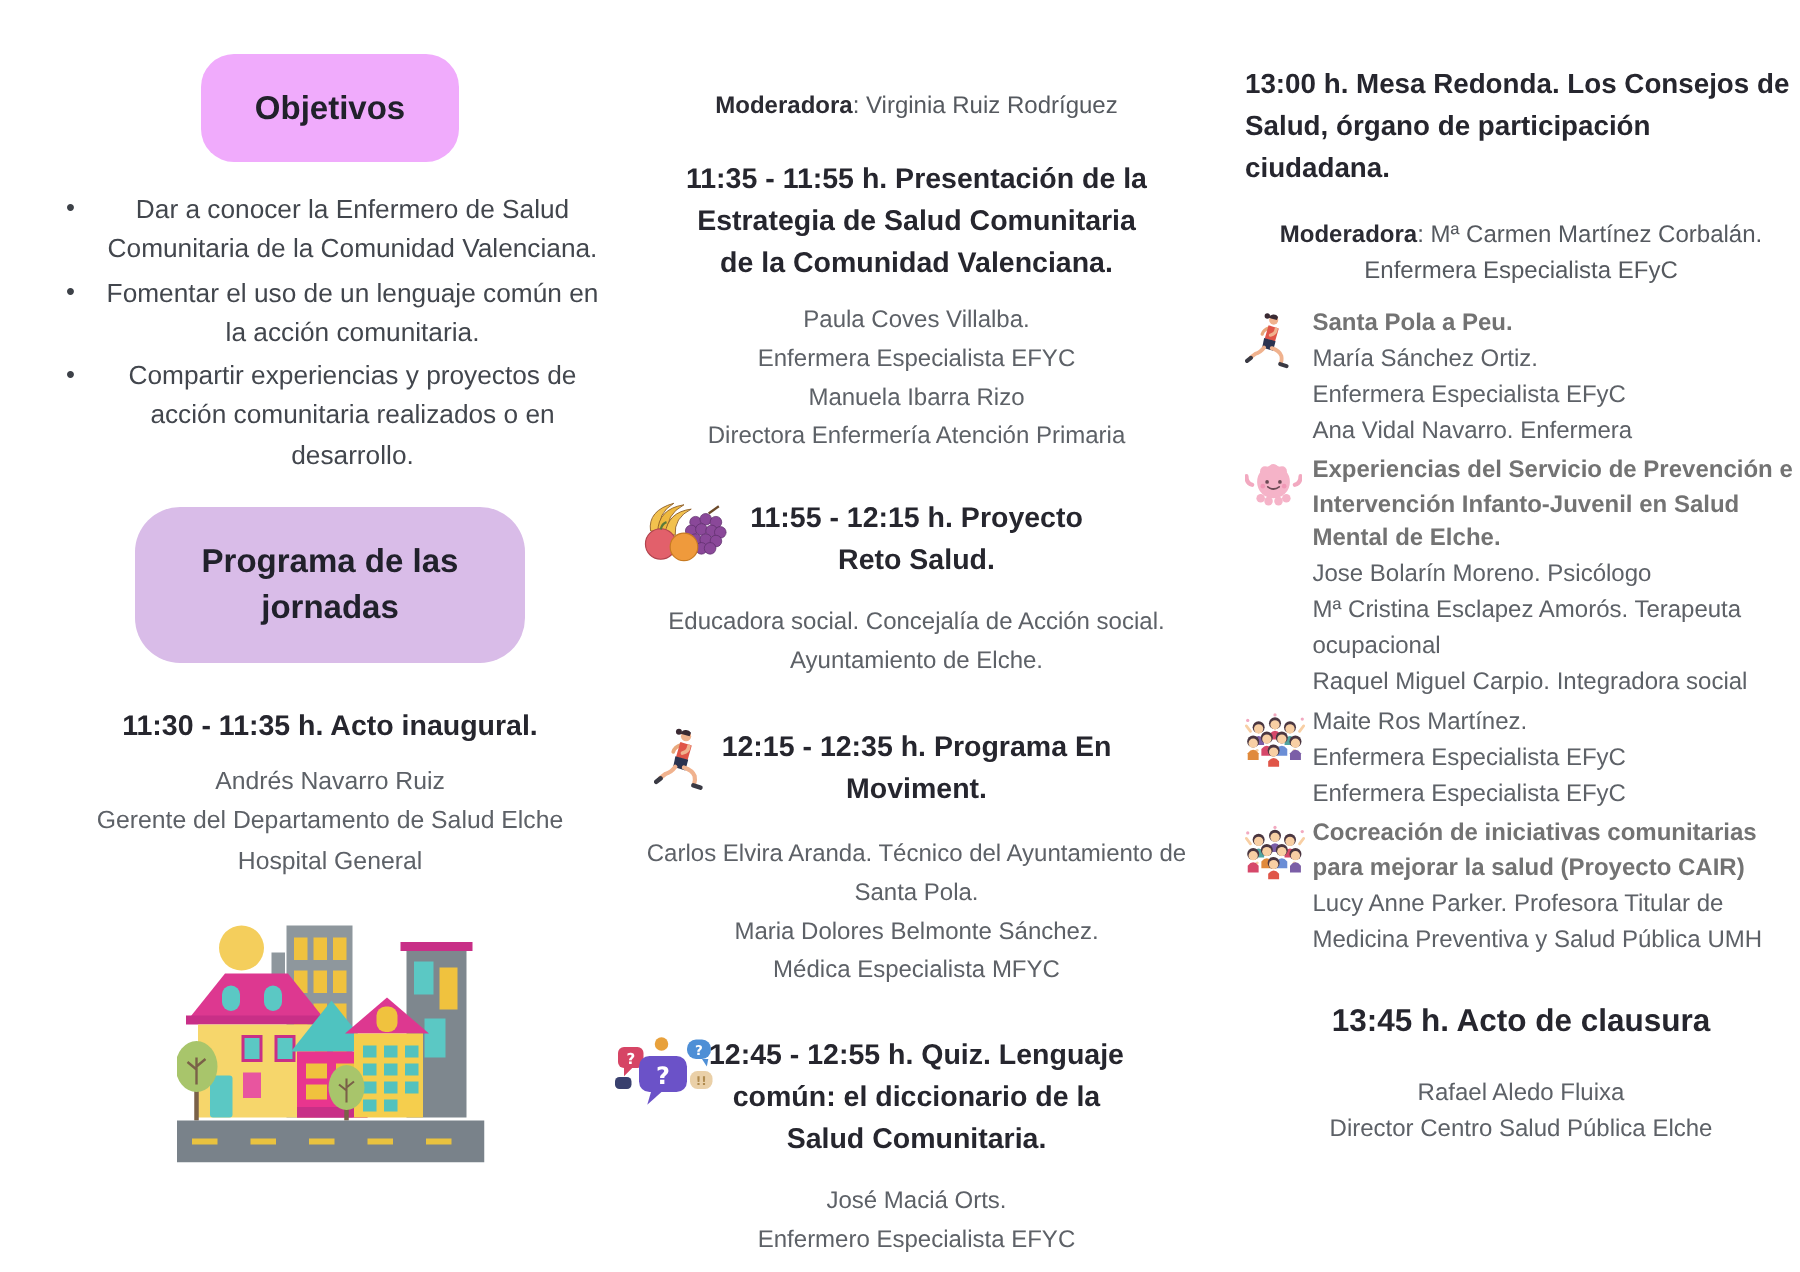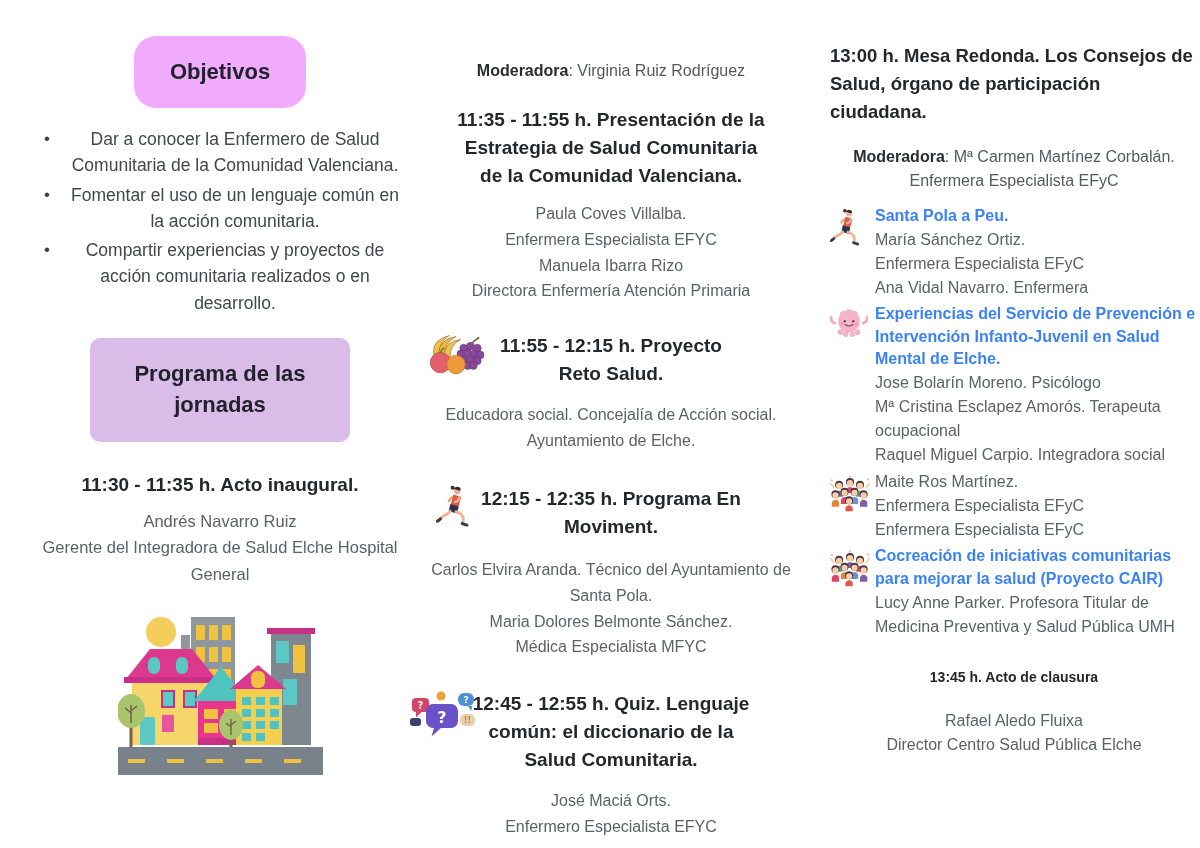--- a/index.html
+++ b/index.html
@@ -8,21 +8,21 @@
   .col{box-sizing:border-box;}
   .col-left{width:360px;margin-left:40px;}
   .col-mid{width:378px;margin-left:22px;}
   .col-right{width:368px;margin-left:30px;}
 
   
   .pill{display:flex;align-items:center;justify-content:center;text-align:center;
         font-weight:700;color:#21212b;}
   .pill-orange{width:172px;height:72px;border-radius:22px;margin:36px auto 0;
         font-size:22px;background:#f0abfc;}
-  .pill-purple{width:232px;height:104px;border-radius:10px;margin:22px auto 0;
+  .pill-purple{width:232px;height:104px;border-radius:30px;margin:22px auto 0;
         font-size:22px;line-height:1.4;background:#d9bce8;padding:0 14px;}
 
   
   .objectives{margin:18px 0 0;padding:0;list-style:none;}
   .bullet-item{display:flex;margin-bottom:3px;}
   .bullet{width:26px;flex:none;color:#3d4148;font-size:17px;line-height:1.5;text-align:left;padding-left:4px;}
   .bullet-text{flex:1;text-align:center;font-size:17.5px;line-height:1.5;color:#42464d;}
   .l-heading{margin-top:32px;text-align:center;font-weight:700;font-size:19px;color:#26262e;}
   .gray-lines{margin-top:12px;text-align:center;font-size:16.5px;line-height:1.6;color:#5d6167;}
   .city-wrap{margin:18px auto 0;width:205px;}
@@ -35,24 +35,24 @@
   .s-lines{margin-top:11px;text-align:center;font-size:16px;line-height:1.6;color:#5d6167;}
   .s-icon{position:absolute;}
 
   
   .r-heading{margin-top:42px;text-align:left;font-weight:700;font-size:18.5px;line-height:1.5;color:#26262e;}
   .r-moderator{margin-top:20px;text-align:center;font-size:16px;line-height:1.5;color:#55595f;padding:0 20px;}
   .r-moderator b{color:#2b2b33;}
   .r-items{margin-top:12px;}
   .r-item{position:relative;padding-left:45px;margin-bottom:3px;min-height:40px;}
   .r-item-icon{position:absolute;left:0;top:1px;}
-  .r-title{font-weight:700;font-size:16px;line-height:1.42;color:#3b82f6;}
+  .r-title{font-weight:700;font-size:16px;line-height:1.42;color:#737373;}
   .r-lines{font-size:16px;line-height:1.5;color:#5d6167;}
   .closing{margin-top:30px;text-align:center;}
-  .closing-h{font-weight:700;font-size:14px;color:#26262e;}
+  .closing-h{font-weight:700;font-size:21px;color:#26262e;}
   .closing-lines{margin-top:24px;font-size:16px;line-height:1.55;color:#5d6167;}
   svg{display:block;}
 </style>
 </head>
 <body>
 
 <div class="page">
 
   <div class="col col-left">
 
@@ -75,21 +75,21 @@
       </li>
     </ul>
 
     <div class="pill pill-purple">
       <span>Programa de las jornadas</span>
     </div>
 
     <div class="l-heading">11:30 - 11:35 h. Acto inaugural.</div>
     <div class="gray-lines">
       <div>Andrés Navarro Ruiz</div>
-      <div>Gerente del Integradora de Salud Elche Hospital General</div>
+      <div>Gerente del Departamento de Salud Elche Hospital General</div>
     </div>
 
     <div class="city-wrap">
       <svg width="205" height="170" viewBox="0 0 205 170">
         <circle cx="43" cy="27" r="15" fill="#F4CE5C"></circle>
         <rect x="63" y="30" width="9" height="22" fill="#8E979D"></rect>
         <rect x="73" y="12" width="44" height="128" fill="#8E979D"></rect>
         <g fill="#F0C23E">
           <rect x="78" y="20" width="9" height="15"></rect>
             <rect x="91" y="20" width="9" height="15"></rect>

